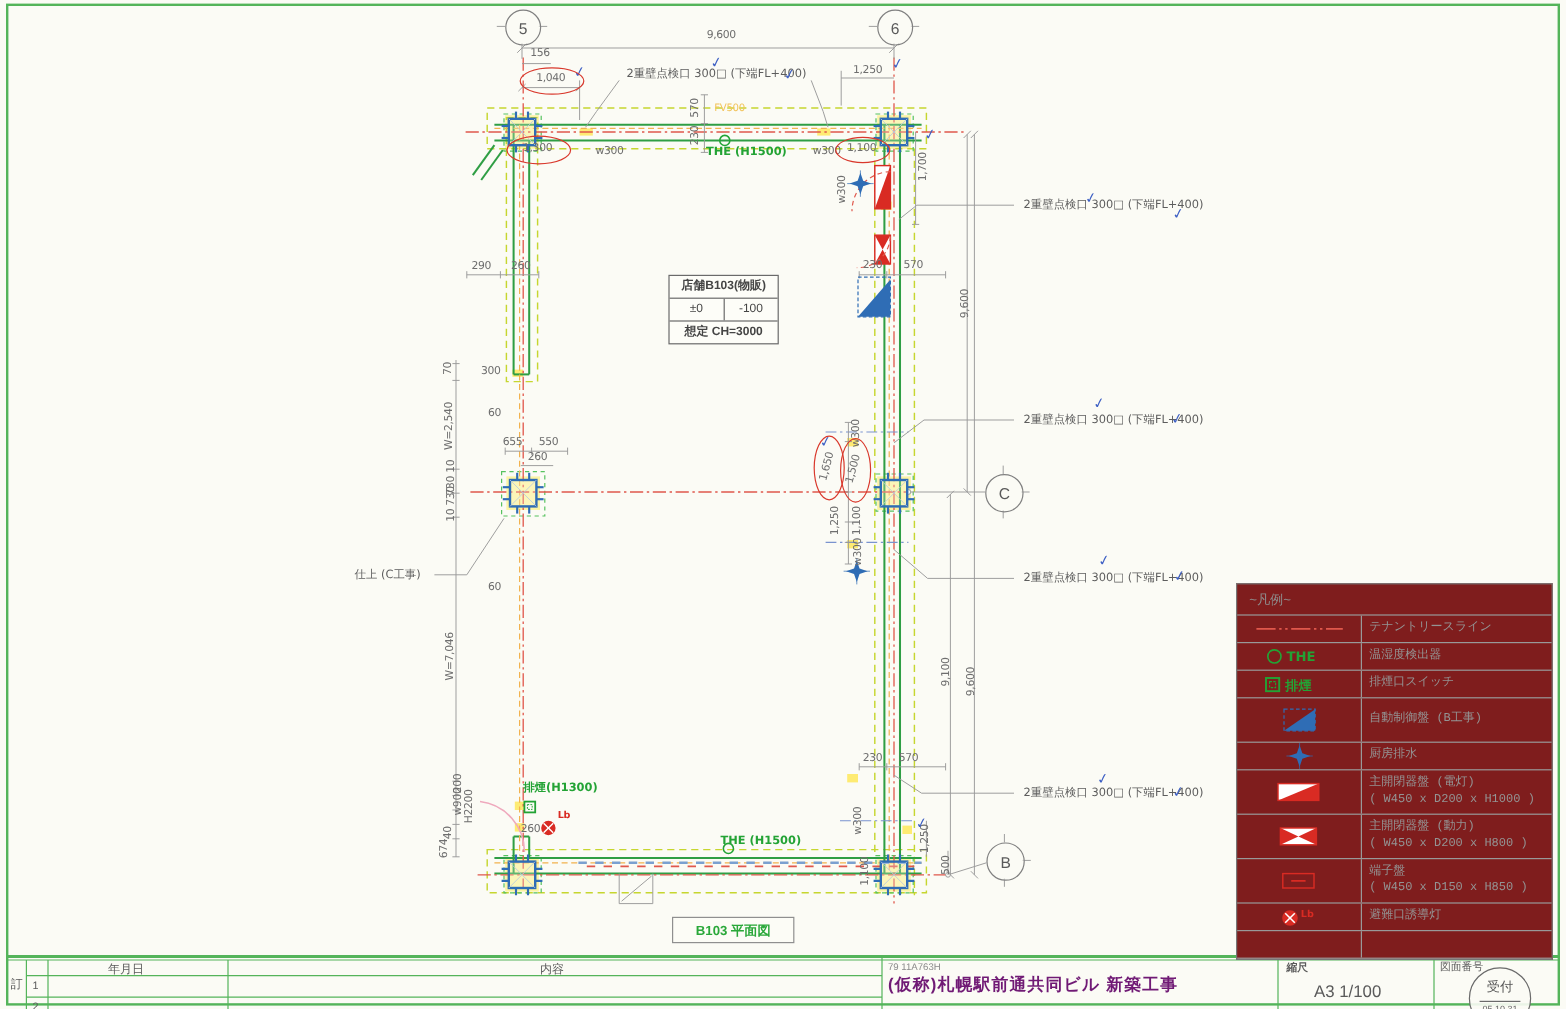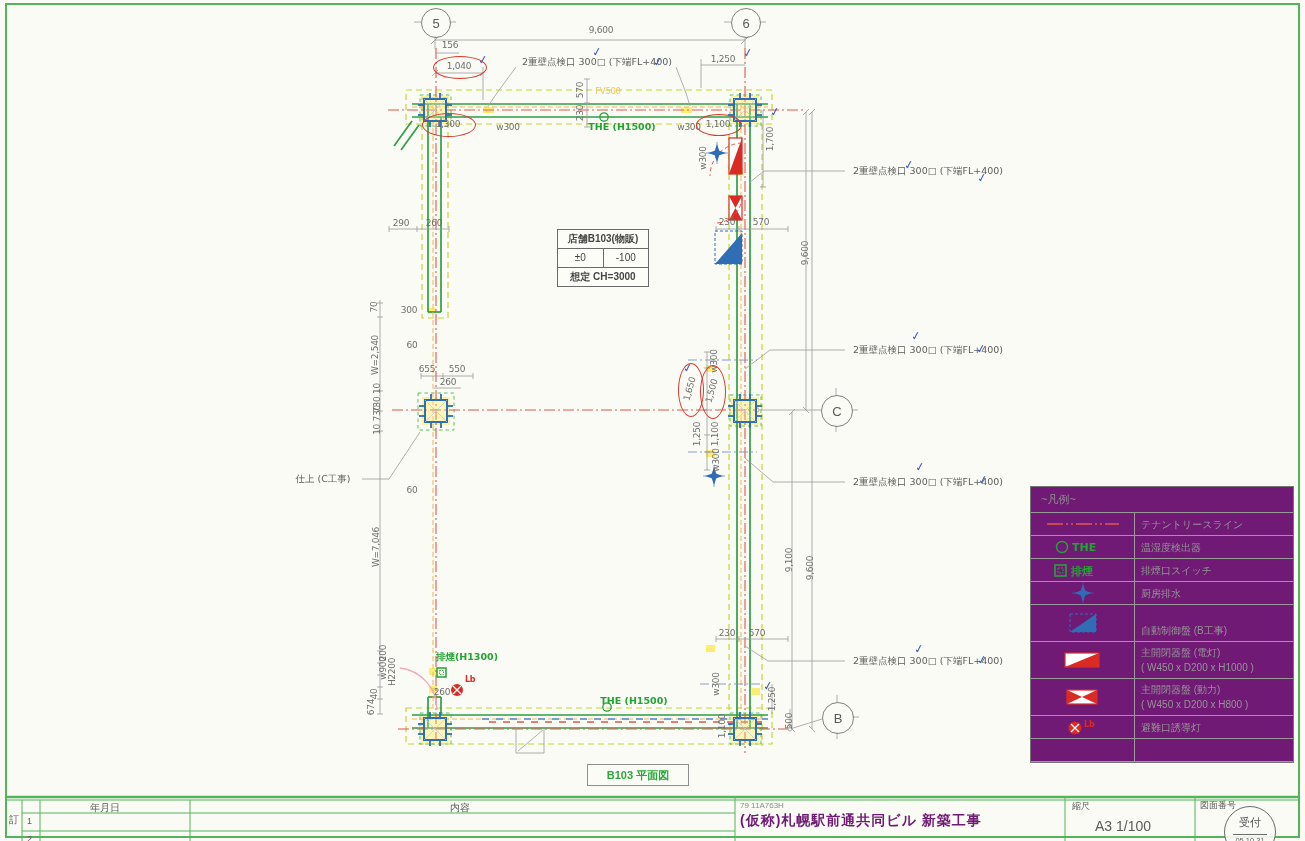--- a/index.html
+++ b/index.html
@@ -23,39 +23,39 @@
   .room-box{position:absolute;left:557px;top:229px;width:90px;border:1px solid #6a6a6a;
             background:#fdfdf8;color:#454545;font-size:10px;text-align:center;line-height:1;}
   .rb-title{border-bottom:1px solid #6a6a6a;padding:4px 2px;font-weight:700;}
   .rb-mid{display:flex;border-bottom:1px solid #6a6a6a;}
   .rb-mid span{flex:1;padding:4px 0;}
   .rb-mid span:first-child{border-right:1px solid #6a6a6a;}
   .rb-note{padding:4px 2px;font-weight:700;}
   
   .caption{position:absolute;left:560px;top:764px;width:100px;height:20px;border:1px solid #8f8f8f;
            background:#fcfcf6;color:#2aa83a;font-weight:700;font-size:11px;
-           display:flex;align-items:center;justify-content:center;margin-left:27px;}
+           display:flex;align-items:center;justify-content:center;}
   
   .legend{position:absolute;left:1030px;top:486px;width:262px;border:1.2px solid #777;
-          background:#701a75;color:#949494;font-size:10px;}
+          background:#7f1d1d;color:#949494;font-size:10px;}
   .lg-title{padding:5px 10px;border-bottom:1px solid #999;color:#8f8f8f;font-size:11px;}
   .lg-row{display:flex;border-bottom:1px solid #999;min-height:22px;}
   .lg-row.tall{min-height:36px;}
   .lg-sym{width:103px;border-right:1px solid #999;display:flex;align-items:center;justify-content:center;}
-  .lg-lab{flex:1;padding:3px 6px;display:flex;flex-direction:column;justify-content:flex-end;line-height:1.45;}
+  .lg-lab{flex:1;padding:3px 6px;display:flex;flex-direction:column;justify-content:center;line-height:1.45;font-family:Liberation Mono, monospace;}
   
   .tb-text{position:absolute;color:#5a5a5a;}
   .tb-code{left:740px;top:801px;font-size:8px;color:#8a8a8a;}
   .tb-project{left:740px;top:812px;font-size:14px;font-weight:600;color:#701a75;letter-spacing:1px;}
   .tb-rev{left:9px;top:813px;font-size:10px;}
   .tb-num1{left:27px;top:816px;font-size:9px;}
   .tb-num2{left:27px;top:834px;font-size:9px;}
   .tb-date{left:90px;top:801px;font-size:10px;}
   .tb-naiyo{left:450px;top:801px;font-size:10px;}
-  .tb-scale-l{left:1072px;top:800px;font-size:9px;}
+  .tb-scale-l{left:1072px;top:800px;font-size:9px;font-weight:bold;}
   .tb-scale-v{left:1095px;top:818px;font-size:14px;}
   .tb-dno{left:1200px;top:799px;font-size:9px;}
   .stamp{position:absolute;left:1224px;top:806px;width:50px;height:50px;border:1.6px solid #6a6a6a;
          border-radius:50%;background:rgba(251,251,245,0.9);text-align:center;color:#555;}
   .stamp-top{font-size:11px;margin-top:8px;border-bottom:1px solid #6a6a6a;display:inline-block;padding:0 6px 4px;}
   .stamp-date{font-size:7.5px;margin-top:1px;color:#666;}
 </style>
 </head>
 <body>
 
@@ -436,45 +436,45 @@
             <svg width="62" height="17">
               <rect x="3" y="3" width="11" height="11" fill="none" stroke="#23a335" stroke-width="1.6"></rect>
               <rect x="6" y="6" width="5" height="5" fill="none" stroke="#23a335" stroke-width="0.9" stroke-dasharray="2,1"></rect>
               <text x="19" y="13" fill="#23a335" font-size="11" font-weight="bold">排煙</text>
             </svg>
           </div>
           <div class="lg-lab">
             <div>排煙口スイッチ</div>
           </div>
         </div>
+        <div class="lg-row tall">
+          <div class="lg-sym">
+            <svg width="30" height="24">
+              <rect x="2" y="3" width="26" height="18" fill="none" stroke="#2f6db5" stroke-width="1" stroke-dasharray="3,2"></rect>
+              <path d="M2 21 L28 21 L28 3 Z" fill="#2f6db5"></path>
+            </svg>
+          </div>
+          <div class="lg-lab">
+            <div>自動制御盤 (B工事)</div>
+          </div>
+        </div>
         <div class="lg-row">
           <div class="lg-sym">
             <svg width="24" height="22">
               <path d="M12 2 L14.3 8.7 L21 11 L14.3 13.3 L12 20 L9.7 13.3 L3 11 L9.7 8.7 Z" fill="#2f6db5"></path>
               <line x1="12" y1="0" x2="12" y2="22" stroke="#2f6db5" stroke-width="0.6"></line>
               <line x1="1" y1="11" x2="23" y2="11" stroke="#2f6db5" stroke-width="0.6"></line>
             </svg>
           </div>
           <div class="lg-lab">
             <div>厨房排水</div>
           </div>
         </div>
         <div class="lg-row tall">
           <div class="lg-sym">
-            <svg width="30" height="24">
-              <rect x="2" y="3" width="26" height="18" fill="none" stroke="#2f6db5" stroke-width="1" stroke-dasharray="3,2"></rect>
-              <path d="M2 21 L28 21 L28 3 Z" fill="#2f6db5"></path>
-            </svg>
-          </div>
-          <div class="lg-lab">
-            <div>自動制御盤 (B工事)</div>
-          </div>
-        </div>
-        <div class="lg-row tall">
-          <div class="lg-sym">
             <svg width="40" height="18">
               <rect x="2" y="2" width="34" height="14" fill="#fff" stroke="#d92b23" stroke-width="1.2"></rect>
               <path d="M2 16 L36 16 L36 2 Z" fill="#d92b23"></path>
             </svg>
           </div>
           <div class="lg-lab">
             <div>主開閉器盤 (電灯)</div>
             <div>( W450 x D200 x H1000 )</div>
           </div>
         </div>
@@ -482,20 +482,32 @@
           <div class="lg-sym">
             <svg width="40" height="18">
               <rect x="4" y="2" width="30" height="14" fill="#fff" stroke="#d92b23" stroke-width="1.2"></rect>
               <path d="M4 2 L19 9 L4 16 Z" fill="#d92b23"></path>
               <path d="M34 2 L19 9 L34 16 Z" fill="#d92b23"></path>
             </svg>
           </div>
           <div class="lg-lab">
             <div>主開閉器盤 (動力)</div>
             <div>( W450 x D200 x H800 )</div>
+          </div>
+        </div>
+        <div class="lg-row tall">
+          <div class="lg-sym">
+            <svg width="36" height="16">
+              <rect x="4" y="2" width="26" height="12" fill="none" stroke="#d92b23" stroke-width="1.2"></rect>
+              <line x1="11" y1="8" x2="23" y2="8" stroke="#d92b23" stroke-width="1.5"></line>
+            </svg>
+          </div>
+          <div class="lg-lab">
+            <div>端子盤</div>
+            <div>( W450 x D150 x H850 )</div>
           </div>
         </div>
         <div class="lg-row">
           <div class="lg-sym">
             <svg width="36" height="18">
               <circle cx="10" cy="10" r="6.5" fill="#d92b23"></circle>
               <line x1="6" y1="6" x2="14" y2="14" stroke="#fff" stroke-width="1.3"></line>
               <line x1="14" y1="6" x2="6" y2="14" stroke="#fff" stroke-width="1.3"></line>
               <text x="19" y="9" fill="#d92b23" font-size="8" font-weight="bold" font-family="DejaVu Sans,sans-serif">Lb</text>
             </svg>

